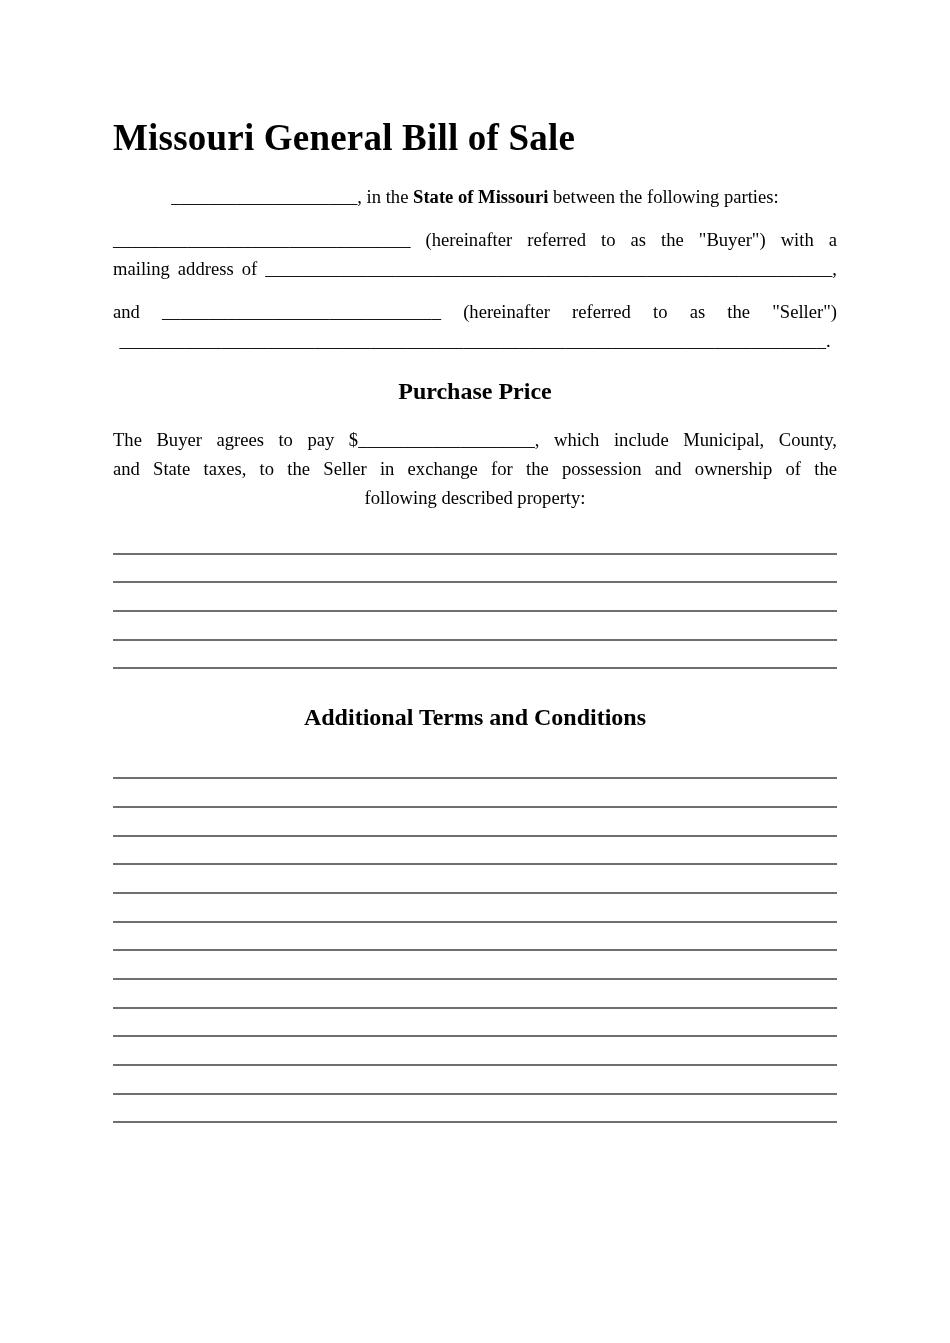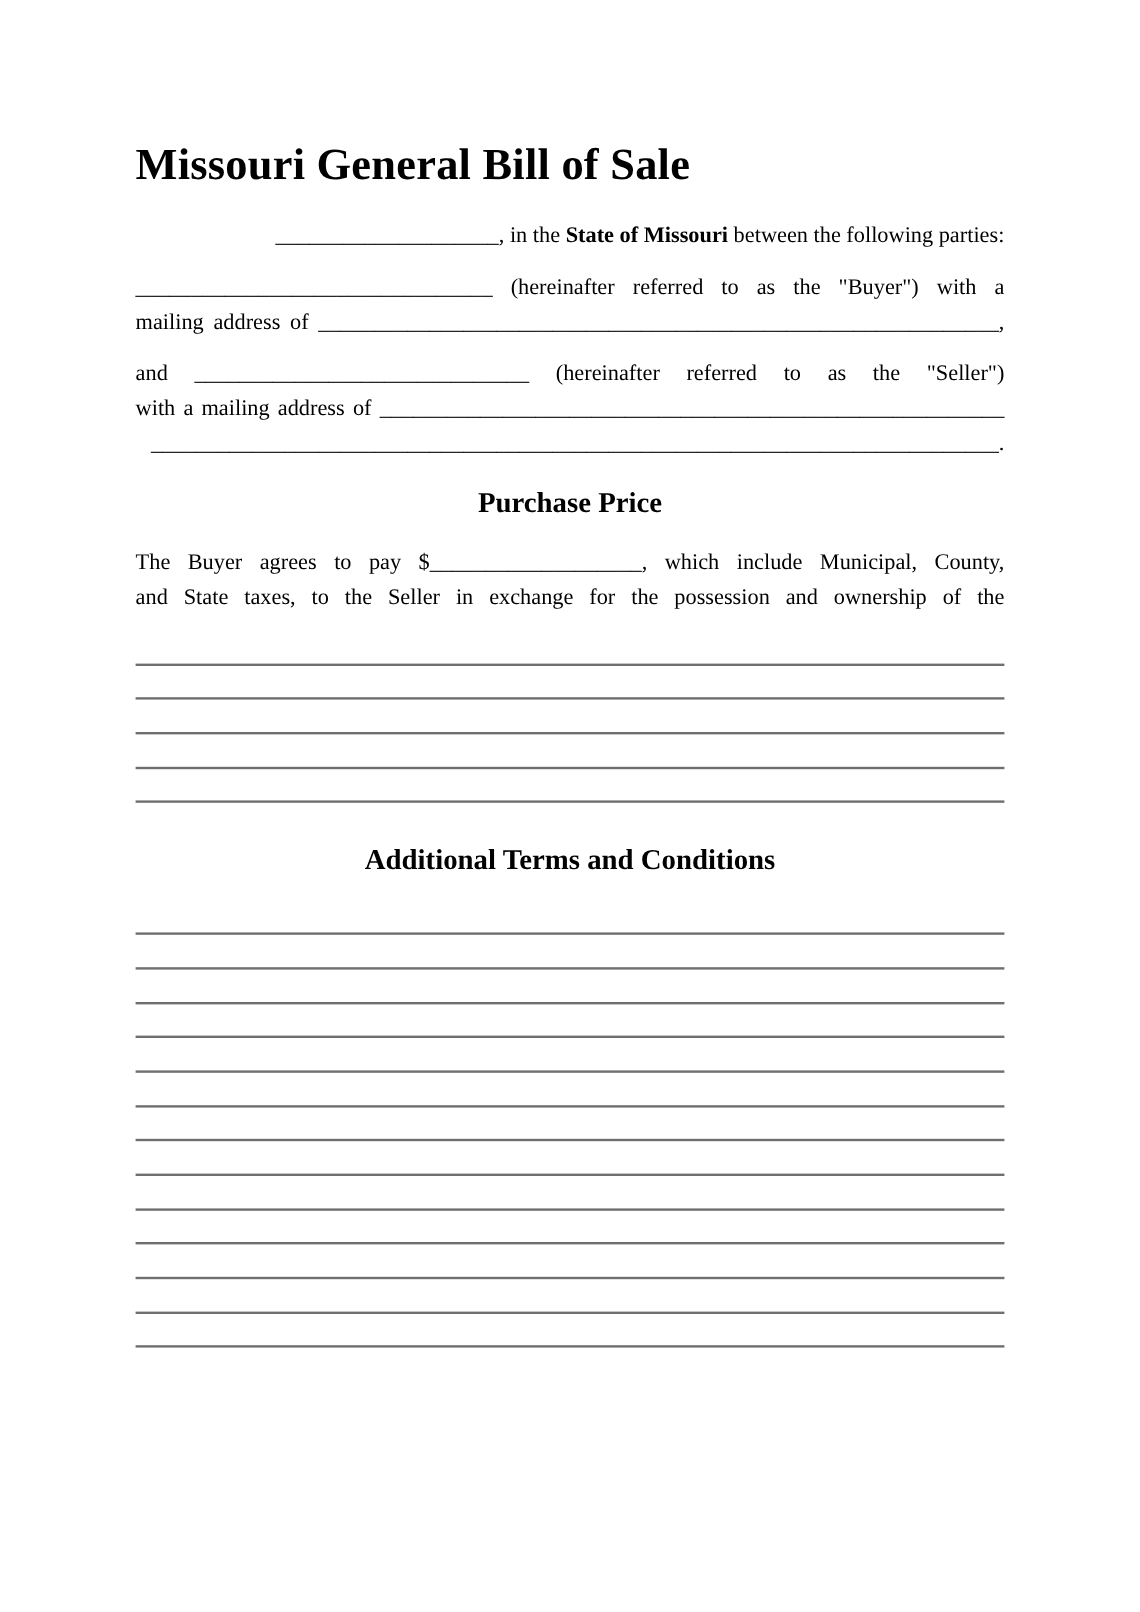--- a/index.html
+++ b/index.html
@@ -18,21 +18,21 @@
   }
   .doc-title {
     font-size: 37px;
     line-height: 44px;
     font-weight: 700;
     text-align: left;
     margin: 0 0 22px 0;
     letter-spacing: 0.2px;
   }
   .para { margin: 0 0 14px 0; }
-  .line { text-align: right; }
+  .line { text-align: center; }
   .line.justify { text-align: justify; text-align-last: justify; }
   .bold { font-weight: 700; }
   .section-heading {
     font-size: 24px;
     line-height: 40px;
     font-weight: 700;
     text-align: center;
   }
   .heading-purchase { margin: 16px 0 14px 0; }
   .heading-terms { margin: 28px 0 13px 0; }
@@ -54,29 +54,29 @@
       <div class="line"><span>____________________</span><span>, in the </span><span class="bold">State of Missouri</span><span> between the following parties:</span></div>
     </div>
 
   <div class="para">
       <div class="line justify"><span>________________________________</span><span> (hereinafter referred to as the "Buyer") with a</span></div>
       <div class="line justify"><span>mailing address of </span><span>_____________________________________________________________</span><span>,</span></div>
     </div>
 
   <div class="para">
       <div class="line justify"><span>and </span><span>______________________________</span><span> (hereinafter referred to as the "Seller")</span></div>
-      <div class="line justify"><span>with a mailing address of </span><span>________________________________________________________</span></div>
       <div class="line"><span>____________________________________________________________________________</span><span>.</span></div>
     </div>
 
   <h2 class="section-heading heading-purchase">Purchase Price</h2>
 
   <div class="para">
       <div class="line justify"><span>The Buyer agrees to pay $</span><span>___________________</span><span>, which include Municipal, County,</span></div>
       <div class="line justify"><span>and State taxes, to the Seller in exchange for the possession and ownership of the</span></div>
+      <div class="line"><span>following described property:</span></div>
     </div>
 
   <div class="rule-group">
       <div class="rule-line"></div>
       <div class="rule-line"></div>
       <div class="rule-line"></div>
       <div class="rule-line"></div>
       <div class="rule-line"></div>
     </div>
 

